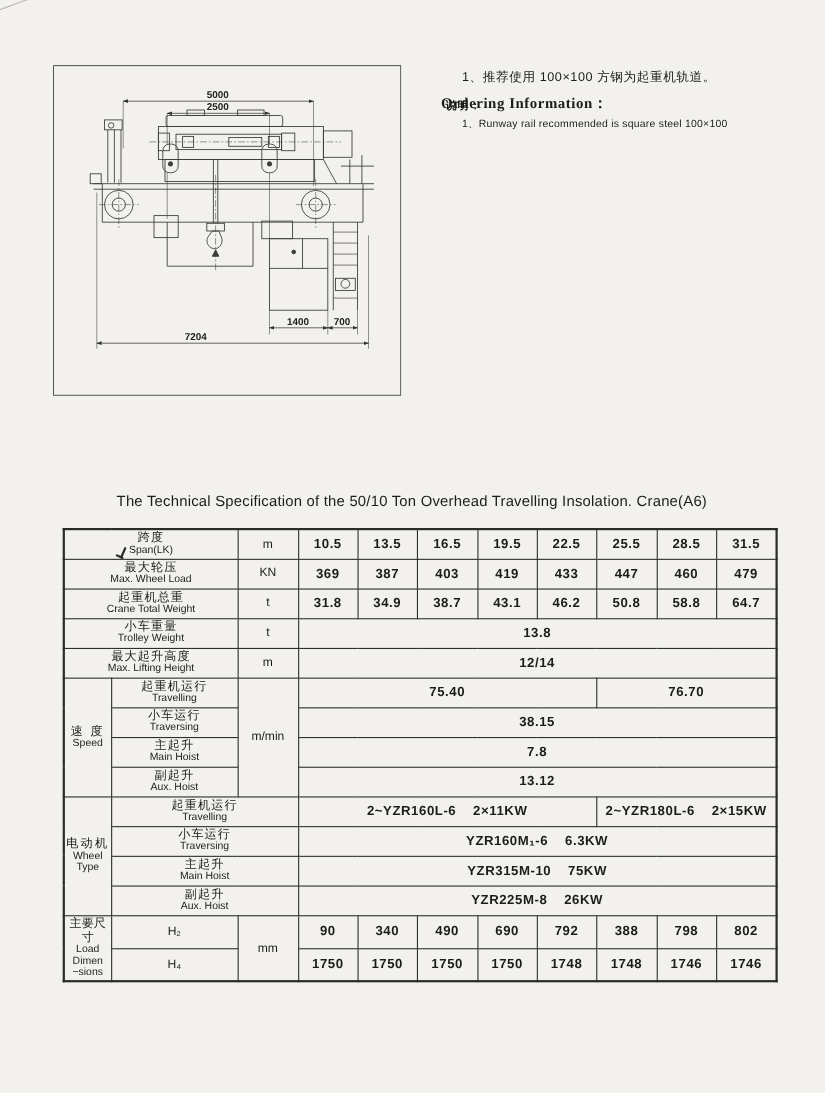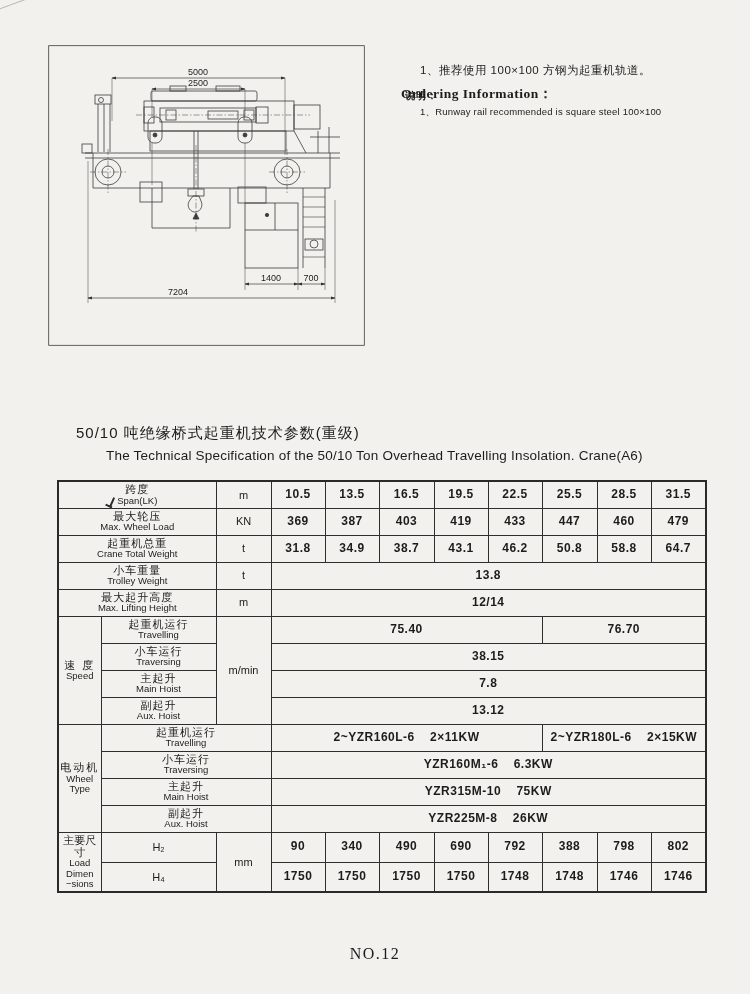--- a/index.html
+++ b/index.html
@@ -1,21 +1,21 @@
 <!DOCTYPE html>
 <html><head>
 <meta charset="utf-8">
 <style>
   html,body{margin:0;padding:0;}
   .page{position:relative;width:750px;height:994px;background:#f2f1ed;
         font-family:"Liberation Sans",sans-serif;color:#1c1c1c;overflow:hidden;}
   .corner-mark{position:absolute;left:-6px;top:2px;width:46px;height:1px;background:#b9b7b2;
         transform:rotate(-20deg);}
   
-  .drawing-frame{position:absolute;left:48px;top:45px;width:317px;height:301px;}
+  .drawing-frame{position:absolute;left:48px;top:59px;width:317px;height:301px;font-weight:bold;}
   
   .note-cn-title{position:absolute;left:405px;top:41px;font-size:10px;font-weight:bold;letter-spacing:1px;margin-top:48px;}
   .note-cn-item{position:absolute;left:420px;top:63px;font-size:11.5px;letter-spacing:.5px;}
   .note-en-title{position:absolute;left:401px;top:85px;font-size:13.5px;font-weight:bold;
         font-family:"Liberation Serif",serif;letter-spacing:.5px;}
   .note-en-item{position:absolute;left:420px;top:106px;font-size:9.5px;letter-spacing:.2px;}
   
   .title-cn{position:absolute;left:76px;top:424px;font-size:15px;letter-spacing:1px;}
   .title-en{position:absolute;left:58px;top:448px;font-size:13.5px;letter-spacing:.2px;margin-left:48px;}
   
@@ -156,21 +156,20 @@
         <text x="130" y="250" text-anchor="middle" font-size="10">7204</text>
       </g>
     </svg>
   </div>
 
   <div class="note-cn-title">说明：</div>
   <div class="note-cn-item">1、推荐使用 100×100 方钢为起重机轨道。</div>
   <div class="note-en-title">Ordering Information：</div>
   <div class="note-en-item">1、Runway rail recommended is square steel 100×100</div>
 
-  <div class="title-cn">50/10 吨绝缘桥式起重机技术参数(重级)</div>
   <div class="title-en">The Technical Specification of the 50/10 Ton Overhead Travelling Insolation. Crane(A6)</div>
 
   <table class="spec">
     <colgroup>
       <col style="width:43px">
         <col style="width:115px">
         <col style="width:55px">
       <col style="width:54px">
         <col style="width:54px">
         <col style="width:55px">
@@ -337,15 +336,14 @@
         <td class="val">1748</td>
         <td class="val">1748</td>
         <td class="val">1746</td>
         <td class="val">1746</td>
       </tr>
     </tbody>
   </table>
 
   <div class="pen-mark"></div>
 
-  <div class="footer-no">NO.12</div>
 
 </div>
 
 </body></html>

